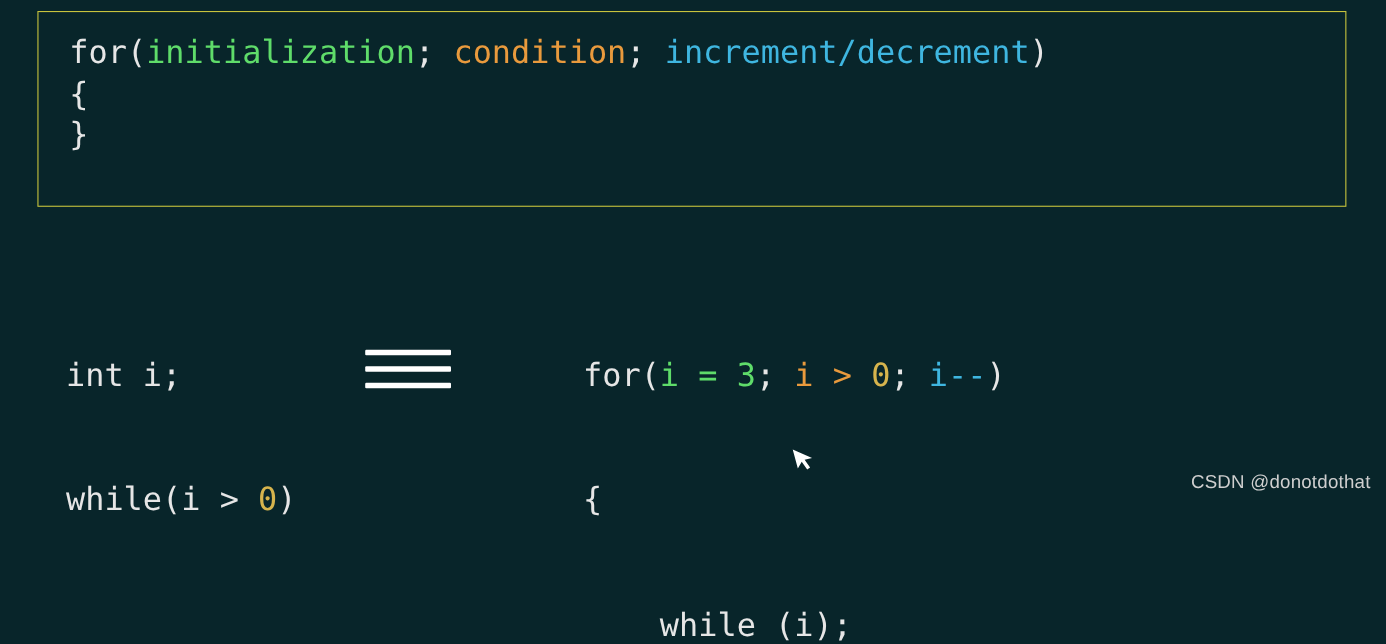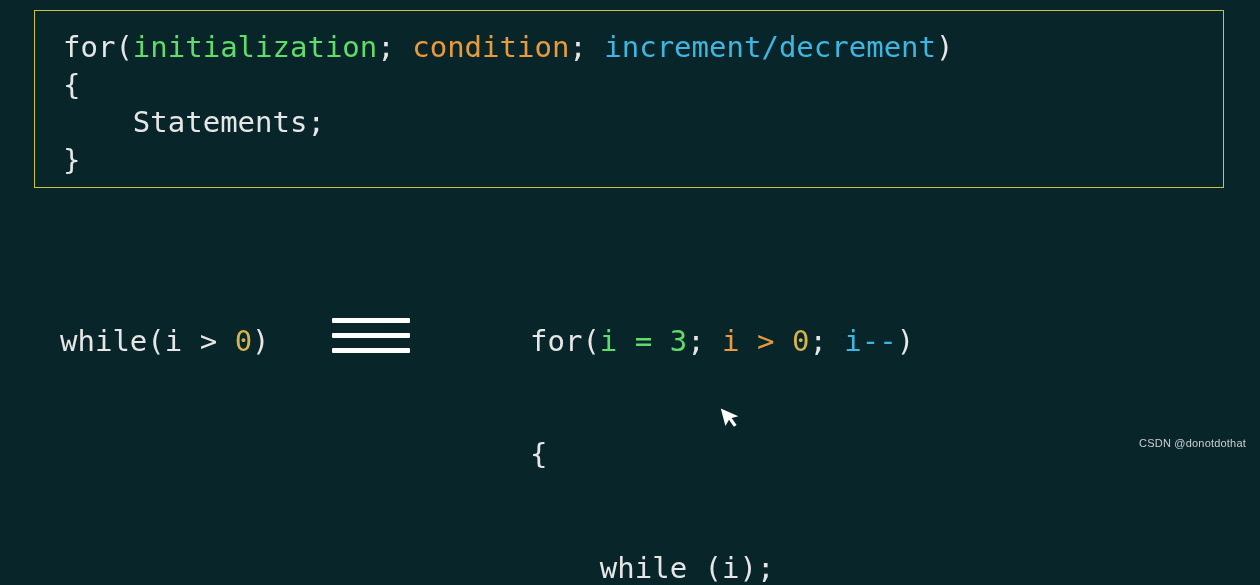--- a/index.html
+++ b/index.html
@@ -72,39 +72,39 @@
     font-size: 22px;
     transform: rotate(-15deg);
     pointer-events: none;
   }
   .watermark {
     position: absolute;
     right: 14px;
     bottom: 6px;
     color: #cfcfcf;
     font-family: Arial, sans-serif;
-    font-size: 11px;
+    font-size: 17px;
     letter-spacing: 0.2px;
   }
   
   .soft { filter: blur(0.35px); }
 </style>
 </head>
 <body>
 
 <div class="canvas">
 
   <div class="syntax-box soft">
     <div class="code"><span class="tok-white">for</span><span class="tok-white">(</span><span class="tok-green">initialization</span><span class="tok-white">; </span><span class="tok-orange">condition</span><span class="tok-white">; </span><span class="tok-cyan">increment/decrement</span><span class="tok-white">)</span></div>
     <div class="code"><span class="tok-white">{</span></div>
-    <div class="code"><span class="tok-white">    Statements;</span></div>
     <div class="code"><span class="tok-white">}</span></div>
   </div>
 
   <div class="left-block soft code">
+    <div><span class="tok-white">int</span><span class="tok-white"> i;</span></div>
     <div><span class="tok-white">while</span><span class="tok-white">(i &gt; </span><span class="tok-yellow">0</span><span class="tok-white">)</span></div>
     
     
     
     
   </div>
 
   <div class="equiv soft">
     <div class="bar"></div>
     <div class="bar"></div>

